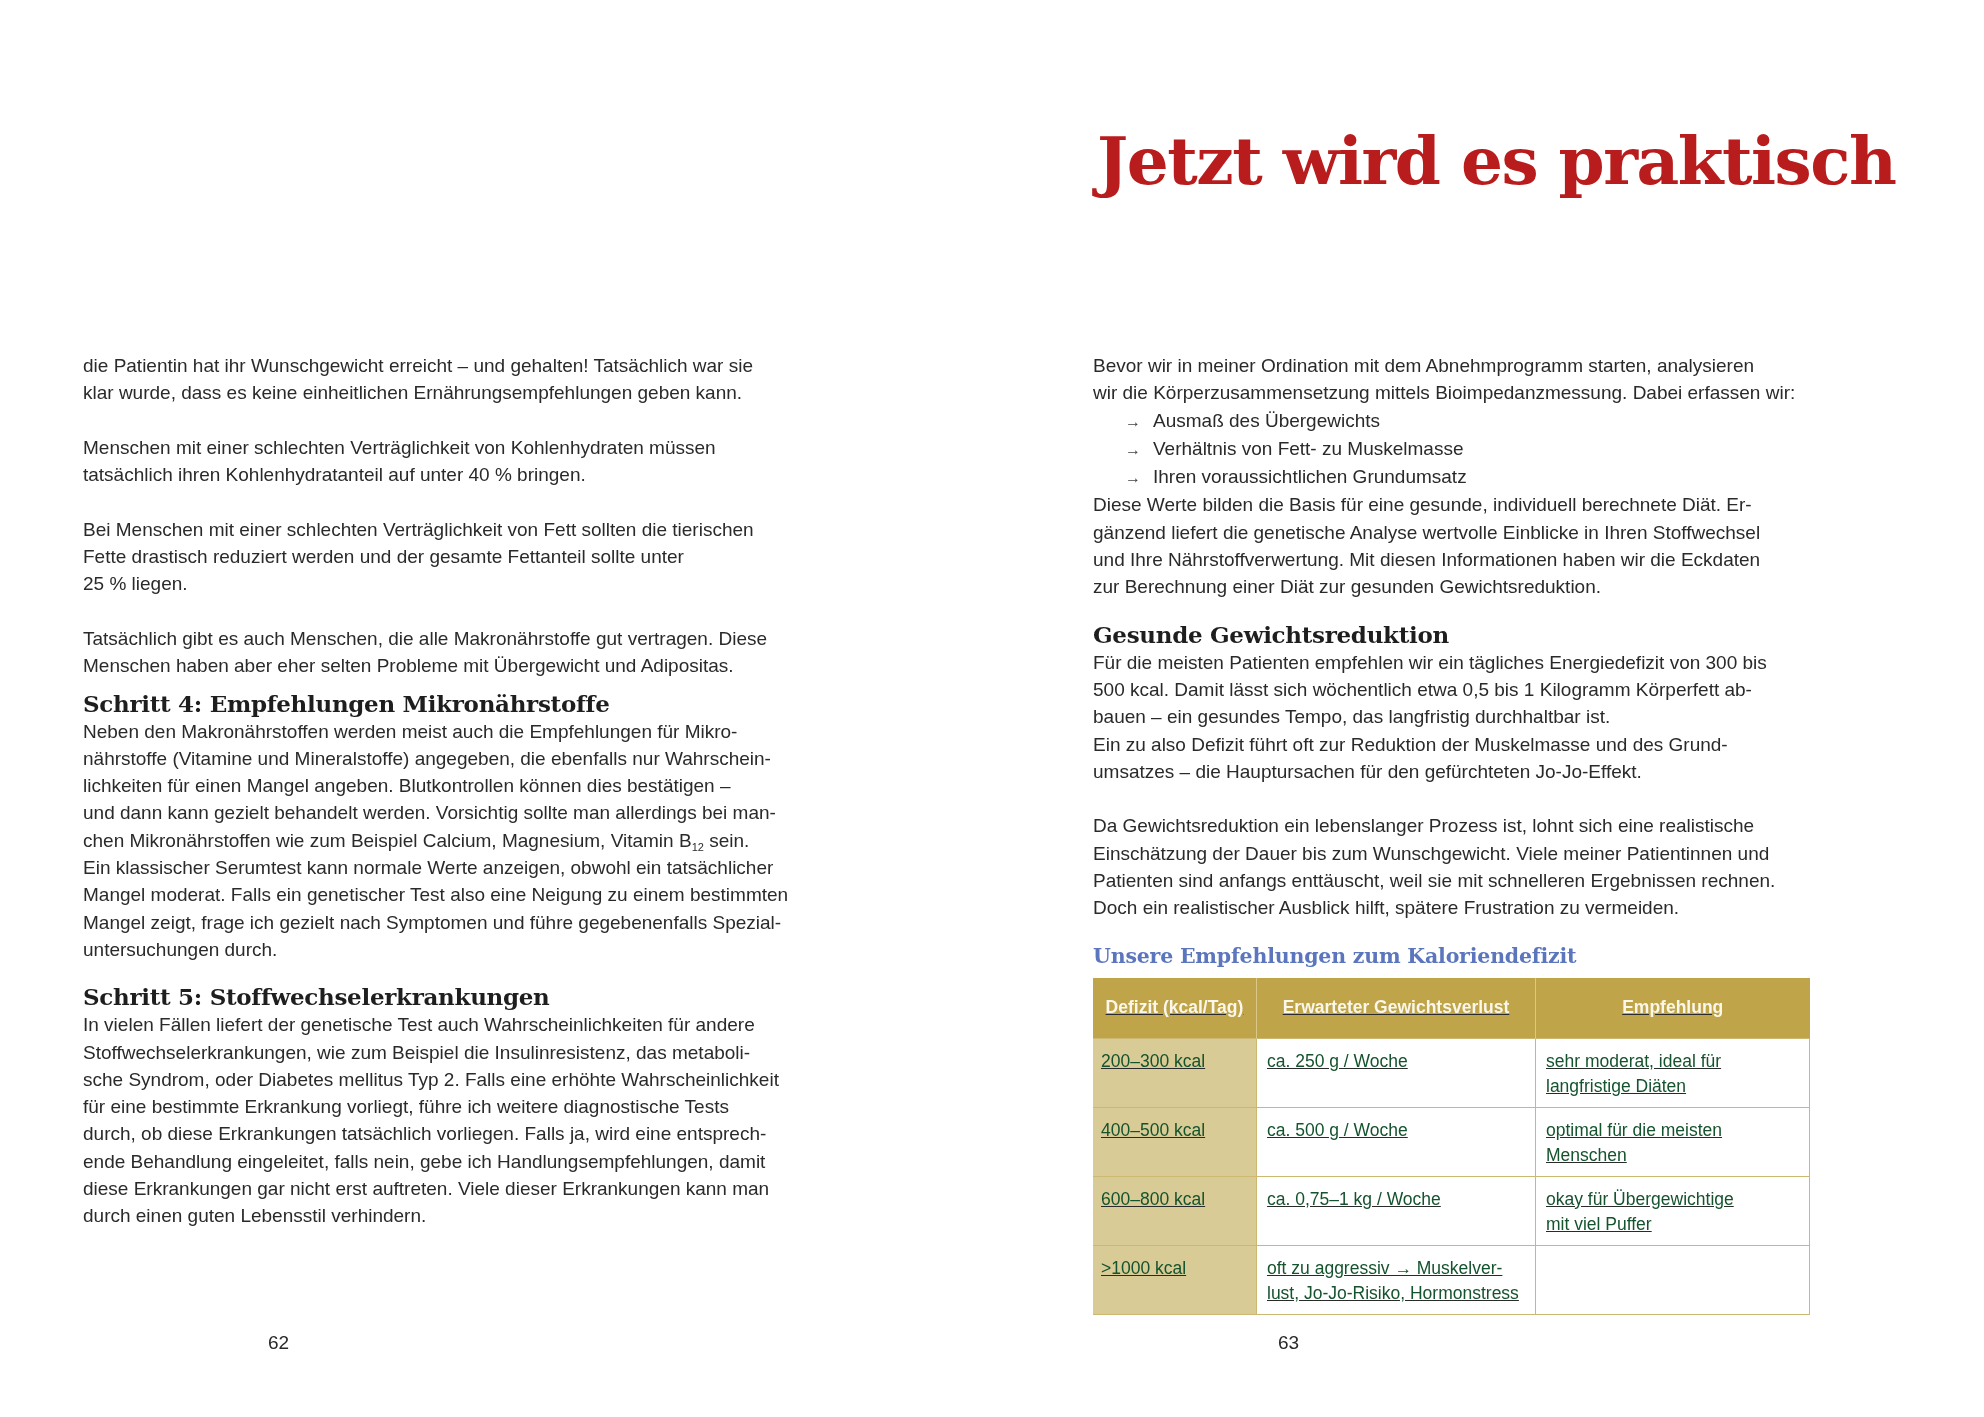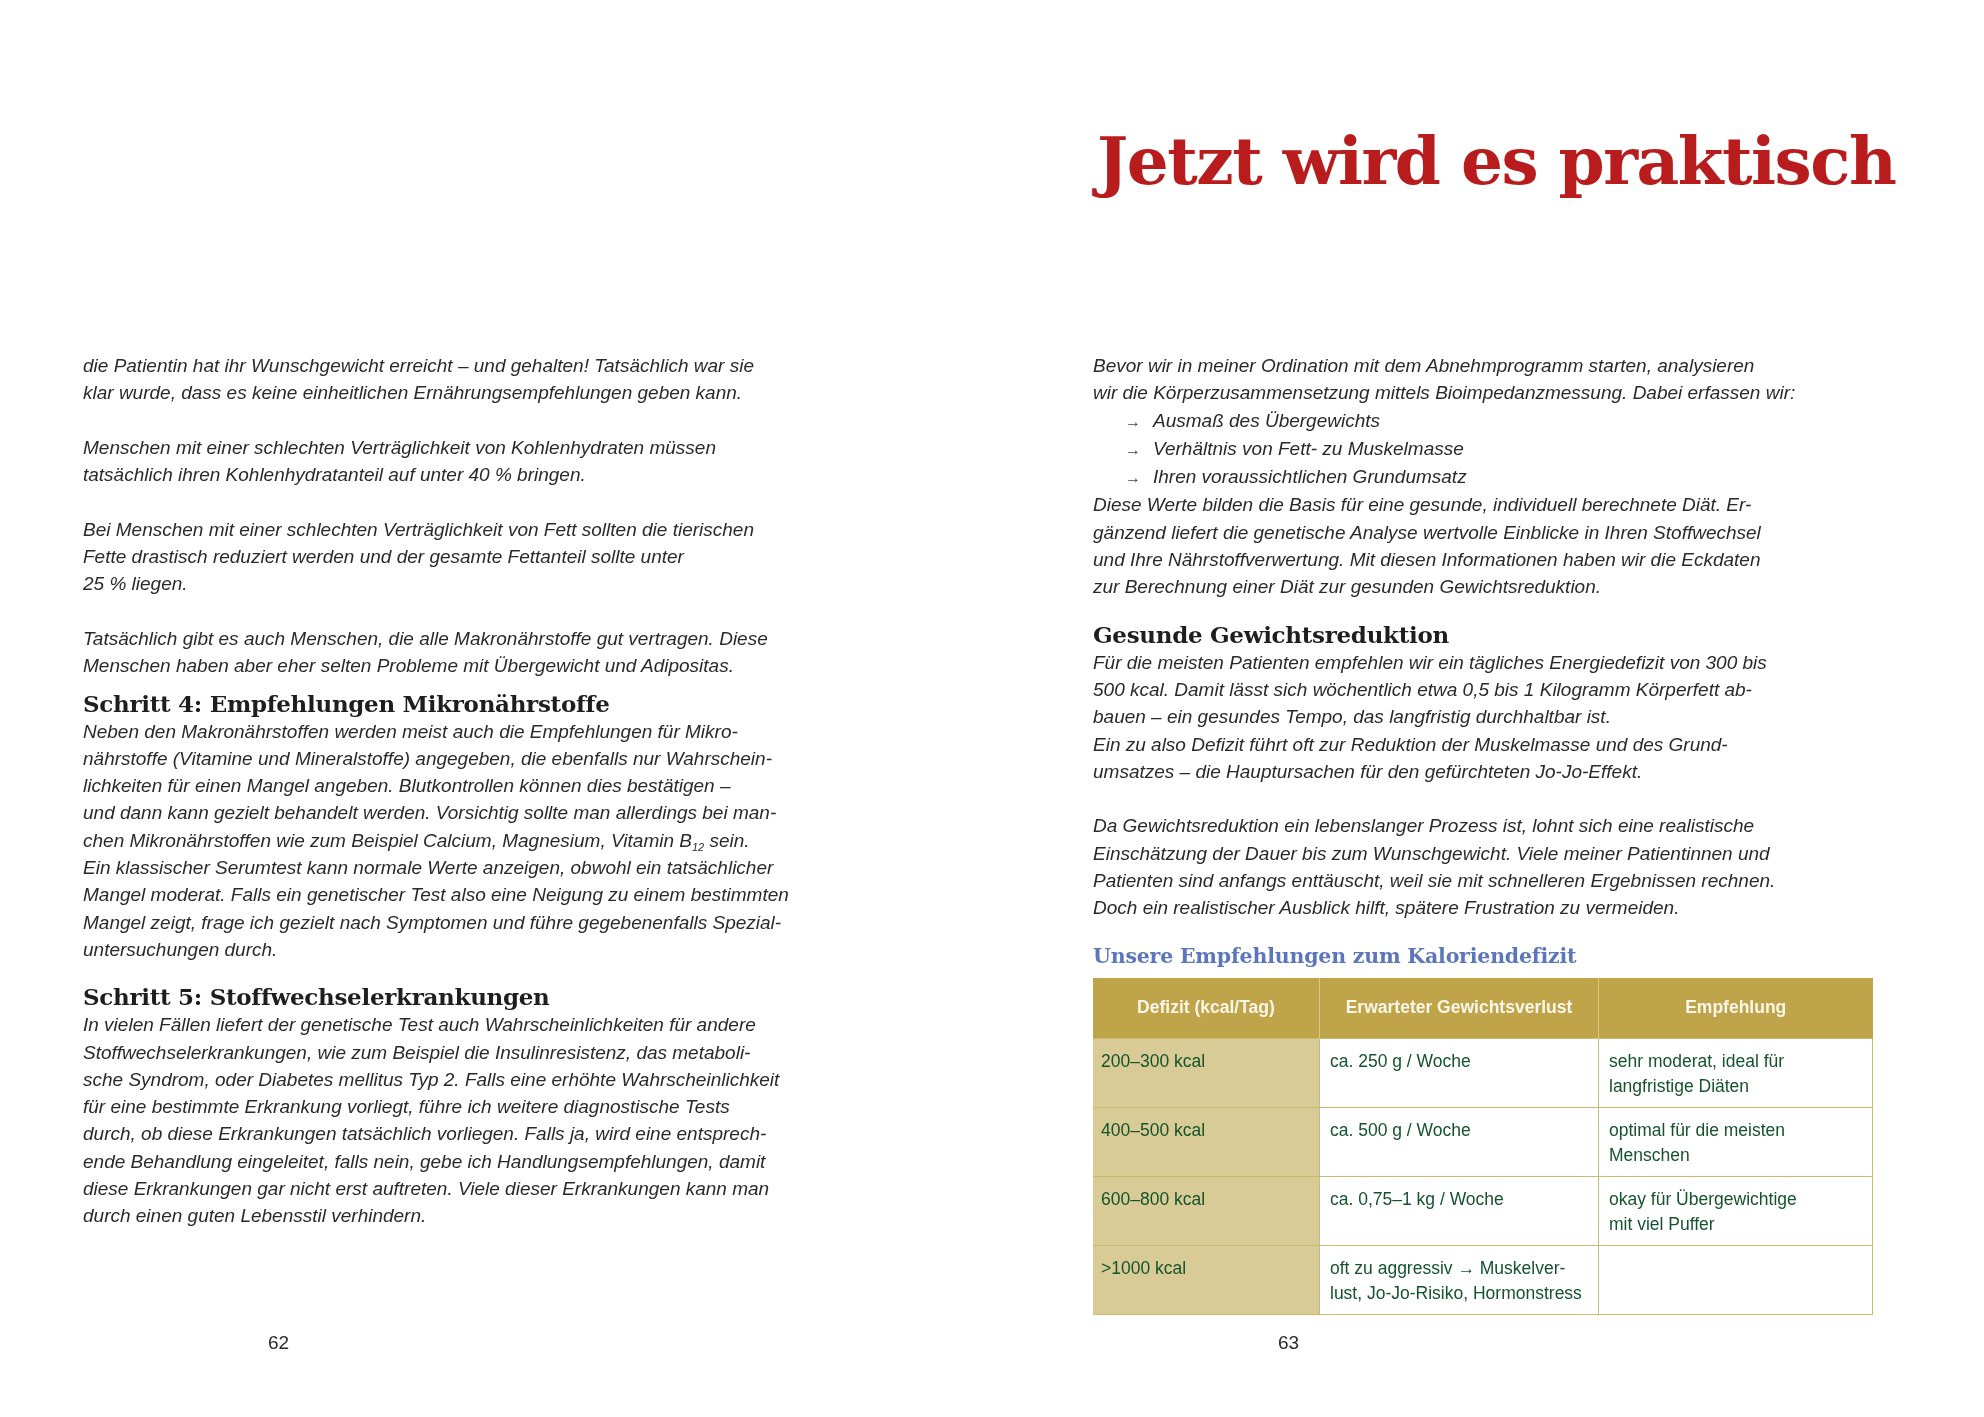--- a/index.html
+++ b/index.html
@@ -14,42 +14,43 @@
   .chapter-title {
     position: absolute; left: 101px; top: 118px; margin: 4px;
     font-family: "DejaVu Serif", serif; font-weight: bold; font-size: 66px;
     letter-spacing: -1.5px; color: #b91c1c; white-space: nowrap;
   }
 
   .col { position: absolute; top: 352px; width: 730px; font-size: 19px; line-height: 27.3px; }
   .page-left .col { left: 83px; }
   .page-right .col { left: 101px; }
 
-  .para { margin: 0 0 27.3px 0; font-style: italic; }
+  .para { margin: 0 0 27.3px 0; }
   .para.tight { margin-bottom: 0; }
   .line { display: block; white-space: nowrap; }
 
   .h2 {
     font-family: "DejaVu Serif", serif; font-weight: bold; font-size: 23px;
     line-height: 28px; color: #1e1e1e; margin: 2px 0 0 0; letter-spacing: -0.3px;
   }
   .h3 {
     font-family: "DejaVu Serif", serif; font-weight: bold; font-size: 20.5px;
     line-height: 28px; color: #5b76bd; margin: 0 0 8px 0; letter-spacing: -0.2px;
   }
 
   .bullets { list-style: none; margin: 0; padding: 0 0 0 32px; }
   .bullets li { display: flex; align-items: baseline; white-space: nowrap; }
   .bullets .arrow { width: 28px; color: #444; font-size: 16px; }
 
   sub.small { font-size: 11px; vertical-align: -4px; line-height: 0; }
 
   table.kal {
-    border-collapse: collapse; width: 780px; font-size: 17.5px; line-height: 25px;
+    border-collapse: collapse; width: 717px; font-size: 17.5px; line-height: 25px;
     margin-top: 0;
+    text-decoration: underline;
   }
   table.kal th {
     background: #bfa44a; color: #fbf7ea; font-weight: bold; height: 60px;
     border-right: 1px solid #d9c888; padding: 0 8px; text-align: center; font-size: 17.5px;
   }
   table.kal th:last-child { border-right: none; }
   table.kal td {
     border: 1.5px solid #cdb872; padding: 10px 10px 8px 10px; vertical-align: top;
     height: 45px; color: #14532d; white-space: nowrap;
   }

